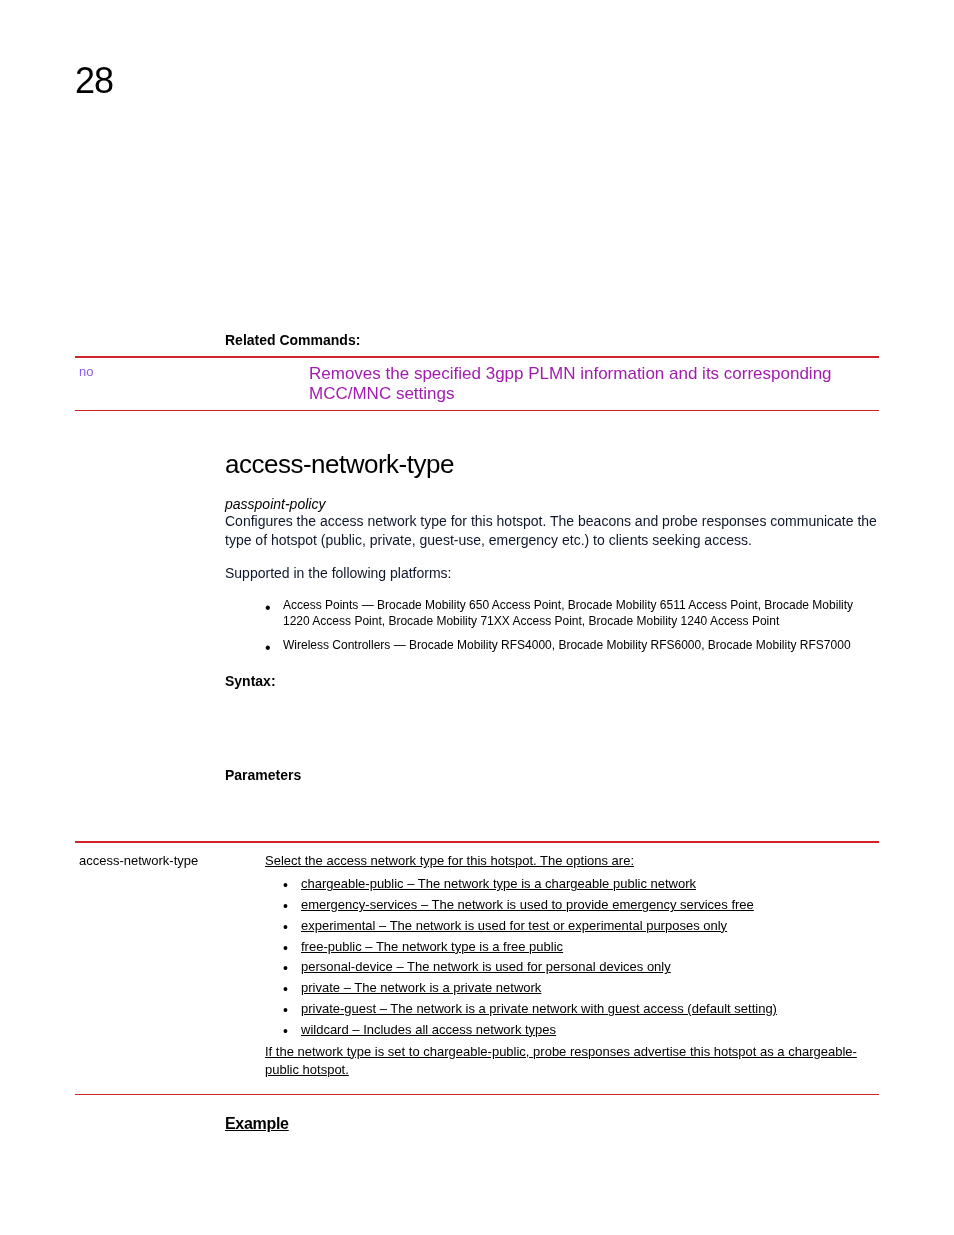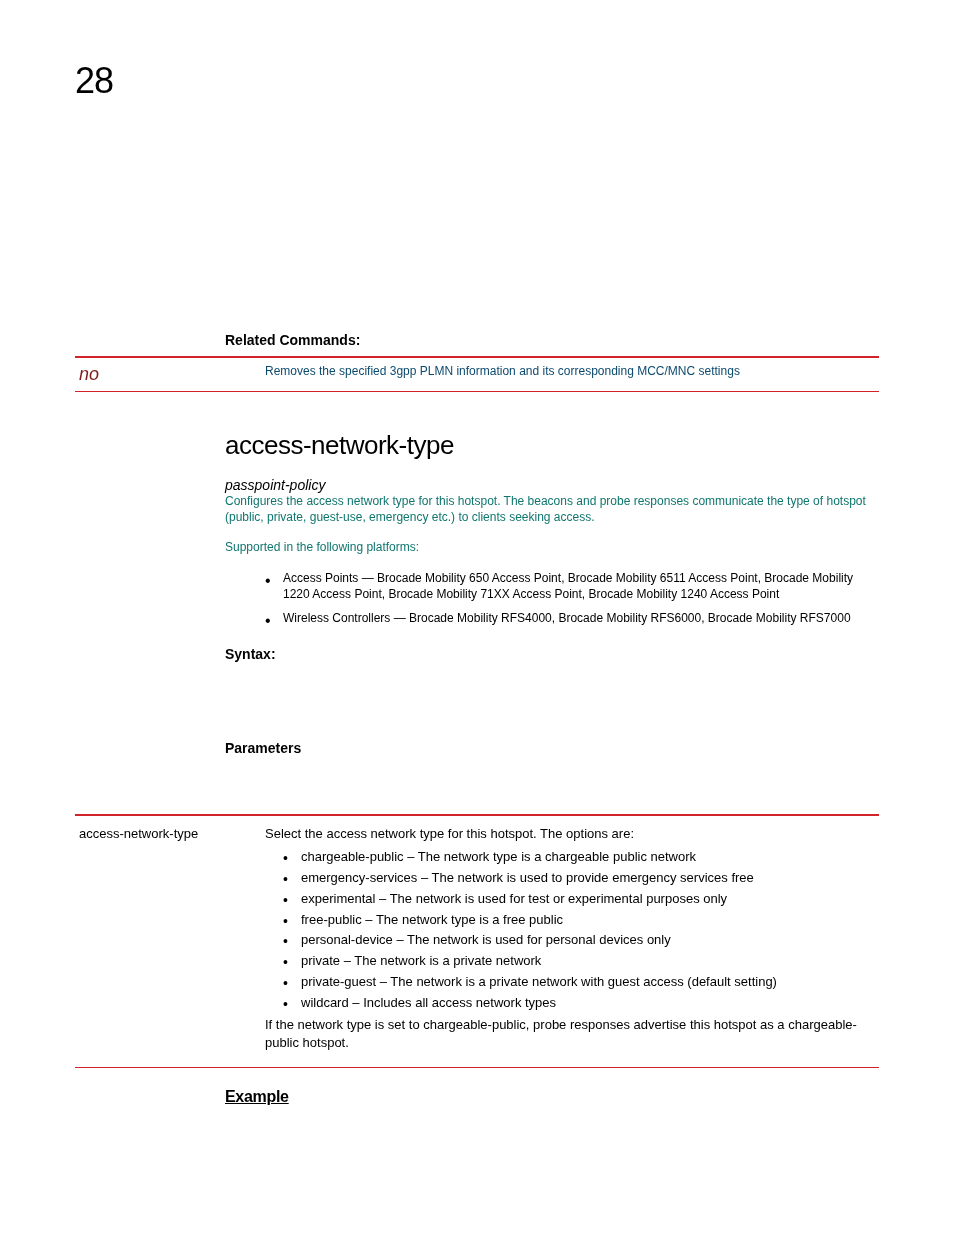--- a/index.html
+++ b/index.html
@@ -40,46 +40,46 @@
     width: calc(100% + 150px);
     margin-bottom: 38px;
   }
   .rel-row {
     display: flex;
     padding: 6px 0;
   }
   .rel-left {
     width: 190px;
     padding-left: 4px;
-    font-size: 18px;
-    font-style: italic;
-    color: #7f1d1d;
+    font-size: 13px;
+    color: #8b5cf6;
   }
   .rel-right {
     flex: 1;
-    font-size: 12px;
-    color: #0c4a6e;
+    font-size: 17px;
+    color: #a21caf;
+    margin-left: 44px;
   }
   .cmd-title {
     font-family: "Arial Narrow", Arial, sans-serif;
     font-size: 26px;
     font-weight: 400;
     letter-spacing: -0.5px;
     margin-bottom: 16px;
   }
   .policy-link {
     font-size: 14px;
     font-style: italic;
     color: #000000;
   }
   .body-text {
-    font-size: 12px;
+    font-size: 14px;
     line-height: 1.35;
     margin-bottom: 14px;
-    color: #0f766e;
+    color: #0f172a;
   }
   .bullets {
     list-style: none;
     margin-left: 40px;
     margin-bottom: 20px;
   }
   .bullets li {
     position: relative;
     font-size: 12px;
     line-height: 1.35;
@@ -110,20 +110,21 @@
   .param-left {
     width: 190px;
     padding-left: 4px;
     font-size: 13px;
     color: #000;
   }
   .param-right {
     flex: 1;
     font-size: 13px;
     color: #000;
+    text-decoration: underline;
   }
   .param-right .intro {
     font-size: 13px;
     margin-bottom: 6px;
   }
   .opts {
     list-style: none;
     margin-left: 18px;
     margin-bottom: 2px;
   }

